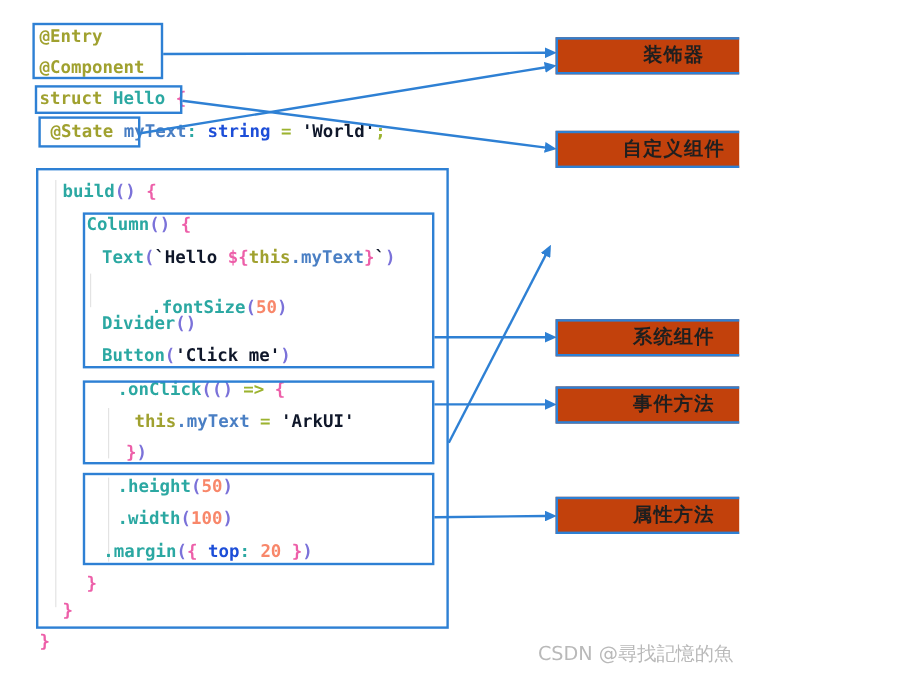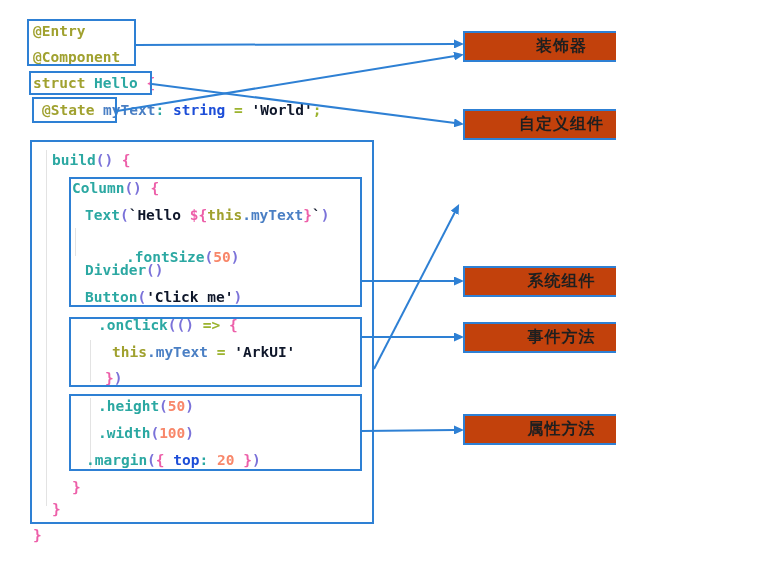--- a/index.html
+++ b/index.html
@@ -105,14 +105,15 @@
   <div class="label-box" style="top:266px;">
       <span>系统组件</span>
     </div>
   <div class="label-box" style="top:322px;justify-content:center;">
       <span>事件方法</span>
     </div>
   <div class="label-box" style="top:414px;">
       <span>属性方法</span>
     </div>
 
+  <div class="watermark">CSDN @尋找記憶的魚</div>
 
 </div>
 
 </body></html>

